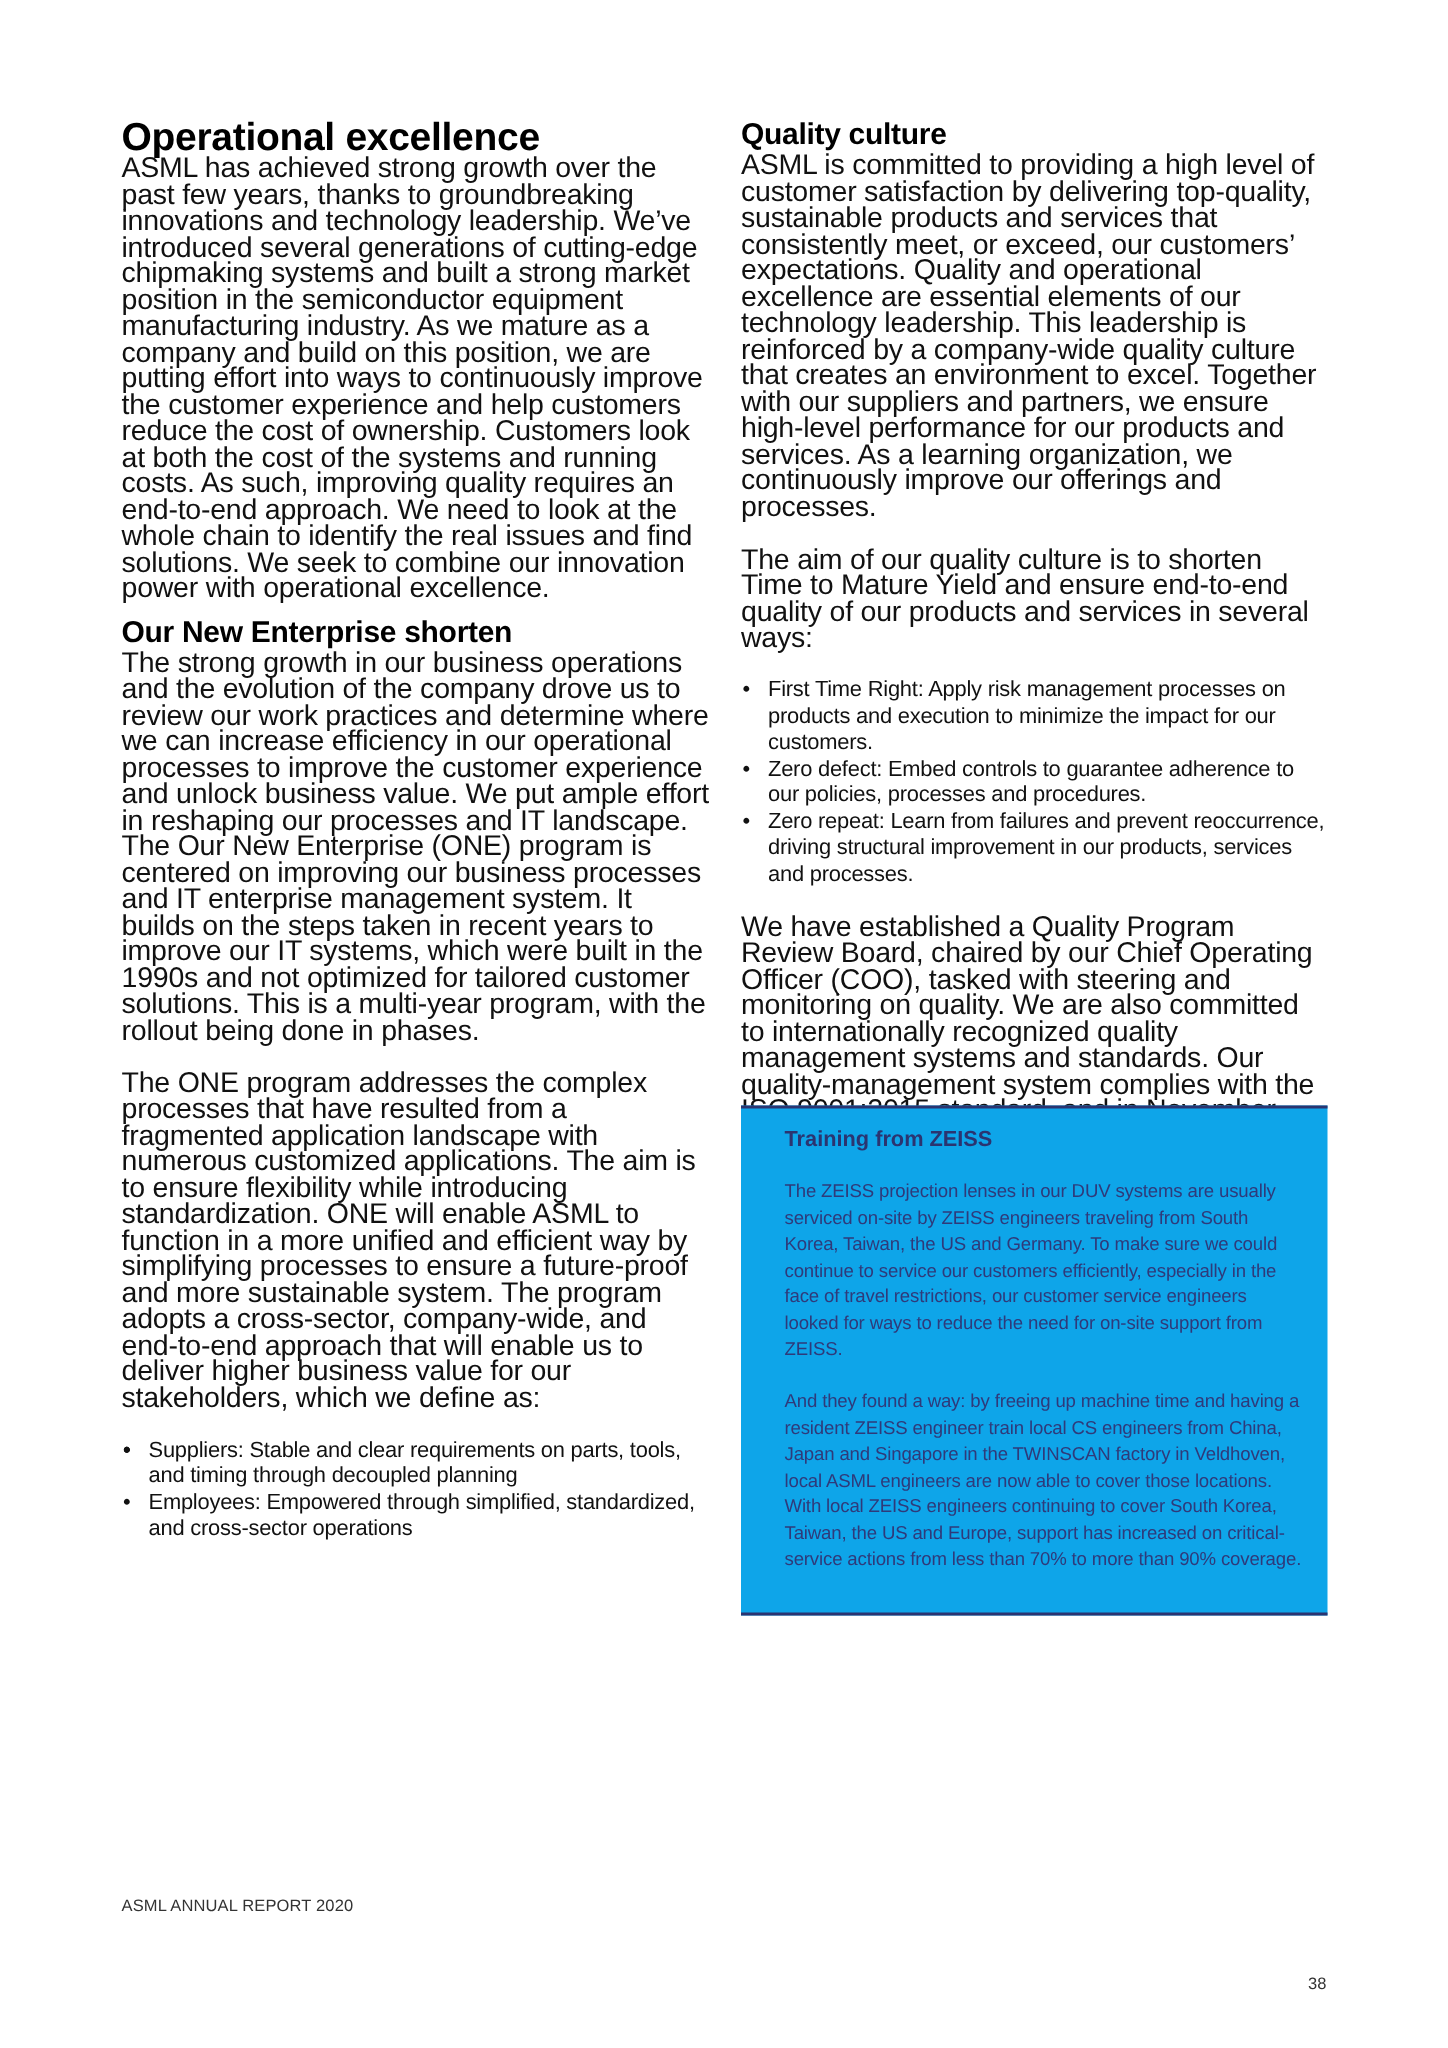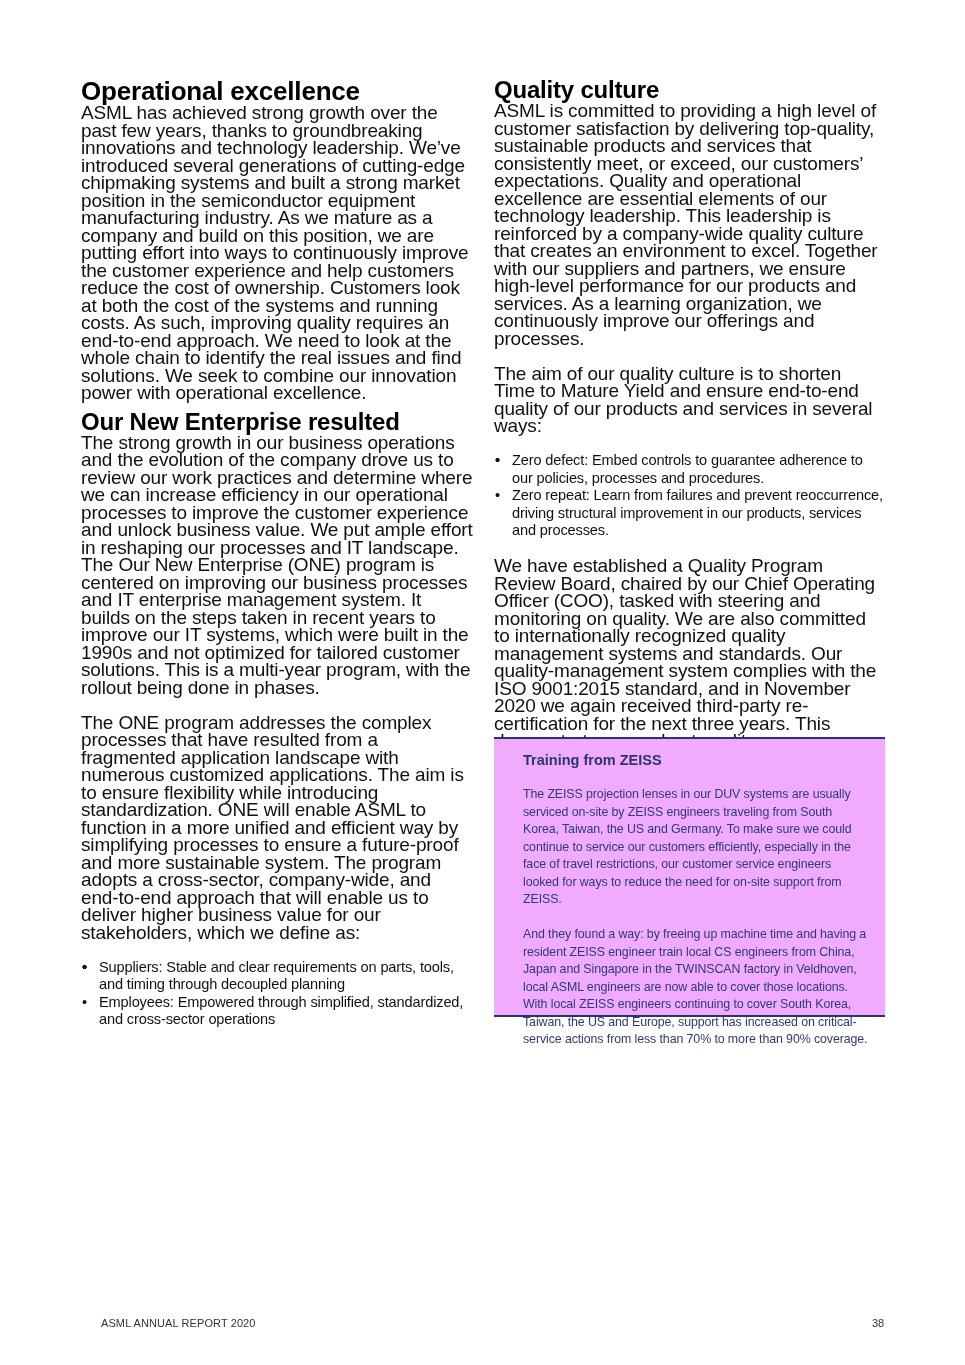--- a/index.html
+++ b/index.html
@@ -5,81 +5,80 @@
     html, body { margin: 0; padding: 0; background: #ffffff; }
     body {
       width: 965px; height: 1365px; position: relative; overflow: hidden;
       font-family: "Liberation Sans", sans-serif; color: #111111;
     }
     .col { position: absolute; top: 78px; width: 392px; }
     .col-left { left: 81px; }
     .col-right { left: 494px; }
     h2 {
       margin: 0; font-weight: bold; color: #000;
-      font-size: 24px; line-height: 24px; letter-spacing: -0.2px;
+      font-size: 20px; line-height: 24px; letter-spacing: -0.2px;
     }
     h2.big { font-size: 26px; line-height: 26px; }
     p { margin: 0; font-size: 19px; line-height: 17.5px; letter-spacing: -0.15px; }
     .gap { height: 17.5px; }
     .h-gap { height: 8px; }
     ul.bullets { list-style: none; margin: 0; padding: 0; }
     ul.bullets li {
       position: relative; padding-left: 18px;
       font-size: 14.6px; line-height: 17.5px; letter-spacing: -0.15px;
     }
     ul.bullets li .dot {
       position: absolute; left: 1px; top: 0;
     }
     .box {
-      position: absolute; left: 494px; top: 737px; width: 391px; height: 280px;
-      background: #f0abfc; border-top: 2px solid #2b3470; border-bottom: 2px solid #2b3470;
+      position: absolute; left: 494px; top: 737px; width: 391px; height: 340px;
+      background: #0ea5e9; border-top: 2px solid #2b3470; border-bottom: 2px solid #2b3470;
       box-sizing: border-box;
     }
     .box-inner { position: absolute; left: 29px; top: 12px; width: 345px; color: #2b3470; }
     .box h3 { margin: 0; font-size: 14.5px; line-height: 18px; font-weight: bold; color: #2b3470; }
     .box p { font-size: 12.4px; line-height: 17.5px; letter-spacing: -0.1px; color: #2f3a7a; }
     .box .h-gap2 { height: 17px; }
     .box .gap2 { height: 17.5px; }
     .footer-left {
-      position: absolute; left: 81px; top: 1317px; font-size: 11px; color: #333;
+      position: absolute; left: 81px; top: 1265px; font-size: 11px; color: #333;
       letter-spacing: 0.1px;
-      margin-left: 20px;
     }
     .footer-right {
       position: absolute; left: 872px; top: 1317px; font-size: 11px; color: #333;
     }
   </style>
 </head>
 <body>
 
 <div class="col col-left">
   <h2 class="big">Operational excellence</h2>
   <p>ASML has achieved strong growth over the past few years, thanks to groundbreaking innovations and technology leadership. We’ve introduced several generations of cutting-edge chipmaking systems and built a strong market position in the semiconductor equipment manufacturing industry. As we mature as a company and build on this position, we are putting effort into ways to continuously improve the customer experience and help customers reduce the cost of ownership. Customers look at both the cost of the systems and running costs. As such, improving quality requires an end-to-end approach. We need to look at the whole chain to identify the real issues and find solutions. We seek to combine our innovation power with operational excellence.</p>
   <div class="h-gap"></div>
-  <h2>Our New Enterprise resulted</h2>
+  <h2>Our New Enterprise shorten</h2>
   <p>The strong growth in our business operations and the evolution of the company drove us to review our work practices and determine where we can increase efficiency in our operational processes to improve the customer experience and unlock business value. We put ample effort in reshaping our processes and IT landscape. The Our New Enterprise (ONE) program is centered on improving our business processes and IT enterprise management system. It builds on the steps taken in recent years to improve our IT systems, which were built in the 1990s and not optimized for tailored customer solutions. This is a multi-year program, with the rollout being done in phases.</p>
   <div class="gap"></div>
   <p>The ONE program addresses the complex processes that have resulted from a fragmented application landscape with numerous customized applications. The aim is to ensure flexibility while introducing standardization. ONE will enable ASML to function in a more unified and efficient way by simplifying processes to ensure a future-proof and more sustainable system. The program adopts a cross-sector, company-wide, and end-to-end approach that will enable us to deliver higher business value for our stakeholders, which we define as:</p>
   <div class="gap"></div>
   <ul class="bullets">
     <li><span class="dot">•</span></li>
     <li><span class="dot">•</span></li>
     <li><span class="dot">•</span><span>Suppliers: Stable and clear requirements on parts, tools, and timing through decoupled planning</span></li>
     <li><span class="dot">•</span><span>Employees: Empowered through simplified, standardized, and cross-sector operations</span></li>
   </ul>
 </div>
 
 <div class="col col-right">
   <h2>Quality culture</h2>
   <p>ASML is committed to providing a high level of customer satisfaction by delivering top-quality, sustainable products and services that consistently meet, or exceed, our customers’ expectations. Quality and operational excellence are essential elements of our technology leadership. This leadership is reinforced by a company-wide quality culture that creates an environment to excel. Together with our suppliers and partners, we ensure high-level performance for our products and services. As a learning organization, we continuously improve our offerings and processes.</p>
   <div class="gap"></div>
   <p>The aim of our quality culture is to shorten Time to Mature Yield and ensure end-to-end quality of our products and services in several ways:</p>
   <div class="gap"></div>
   <ul class="bullets">
-    <li><span class="dot">•</span></li>
+    <li><span class="dot">•</span><span>First Time Right: Apply risk management processes on products and execution to minimize the impact for our customers.</span></li>
     <li><span class="dot">•</span><span>Zero defect: Embed controls to guarantee adherence to our policies, processes and procedures.</span></li>
     <li><span class="dot">•</span><span>Zero repeat: Learn from failures and prevent reoccurrence, driving structural improvement in our products, services and processes.</span></li>
   </ul>
   <div class="gap"></div>
   <p>We have established a Quality Program Review Board, chaired by our Chief Operating Officer (COO), tasked with steering and monitoring on quality. We are also committed to internationally recognized quality management systems and standards. Our quality-management system complies with the ISO 9001:2015 standard, and in November 2020 we again received third-party re-certification for the next three years. This demonstrates our robust quality governance, effective quality management system, and quality compliance across the company.</p>
 </div>
 
 <div class="box">
   <div class="box-inner">
     <h3>Training from ZEISS</h3>

